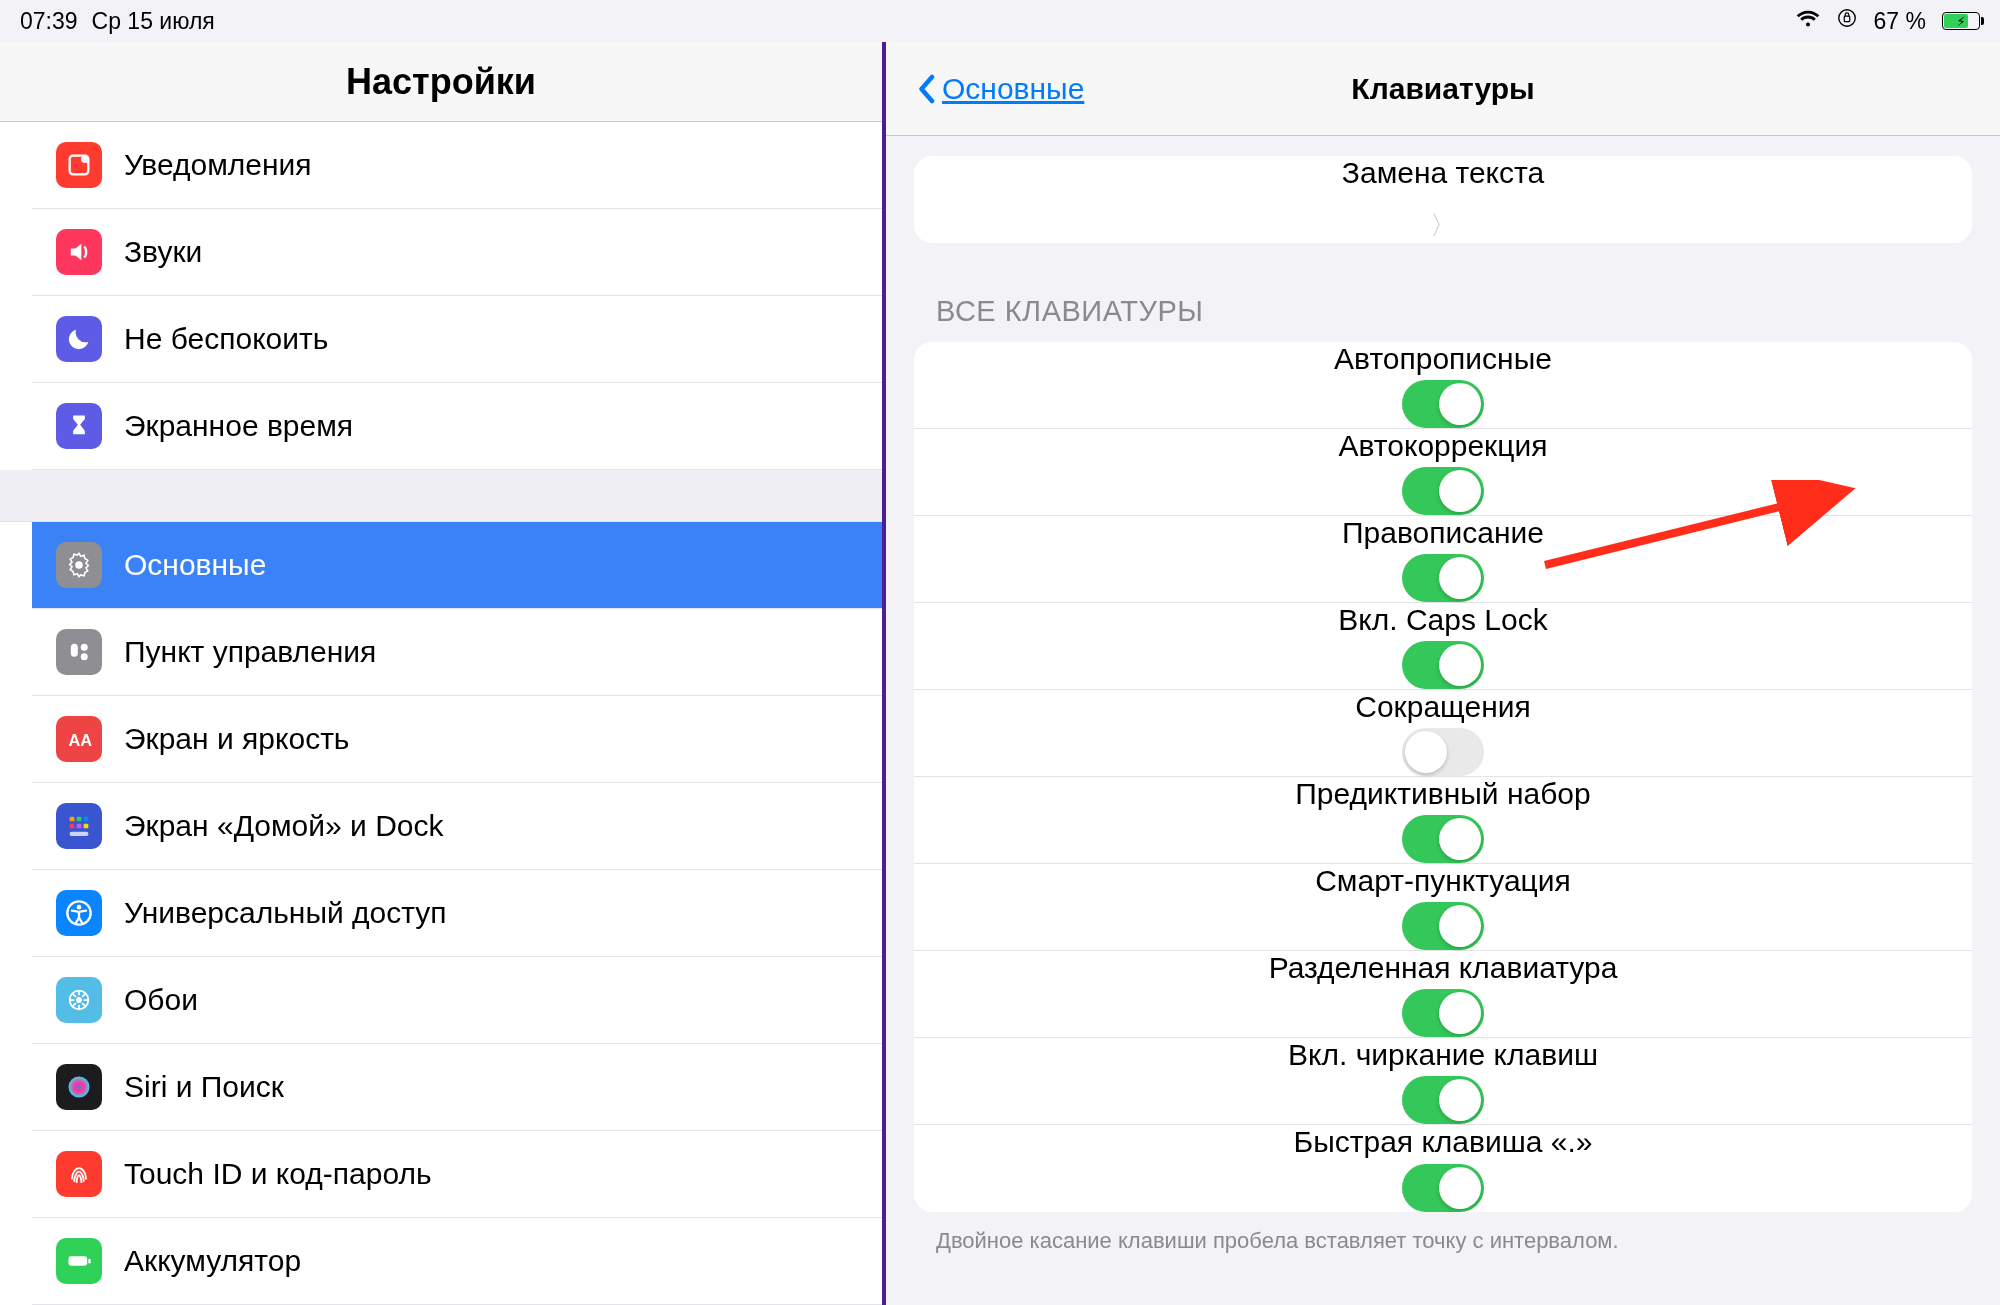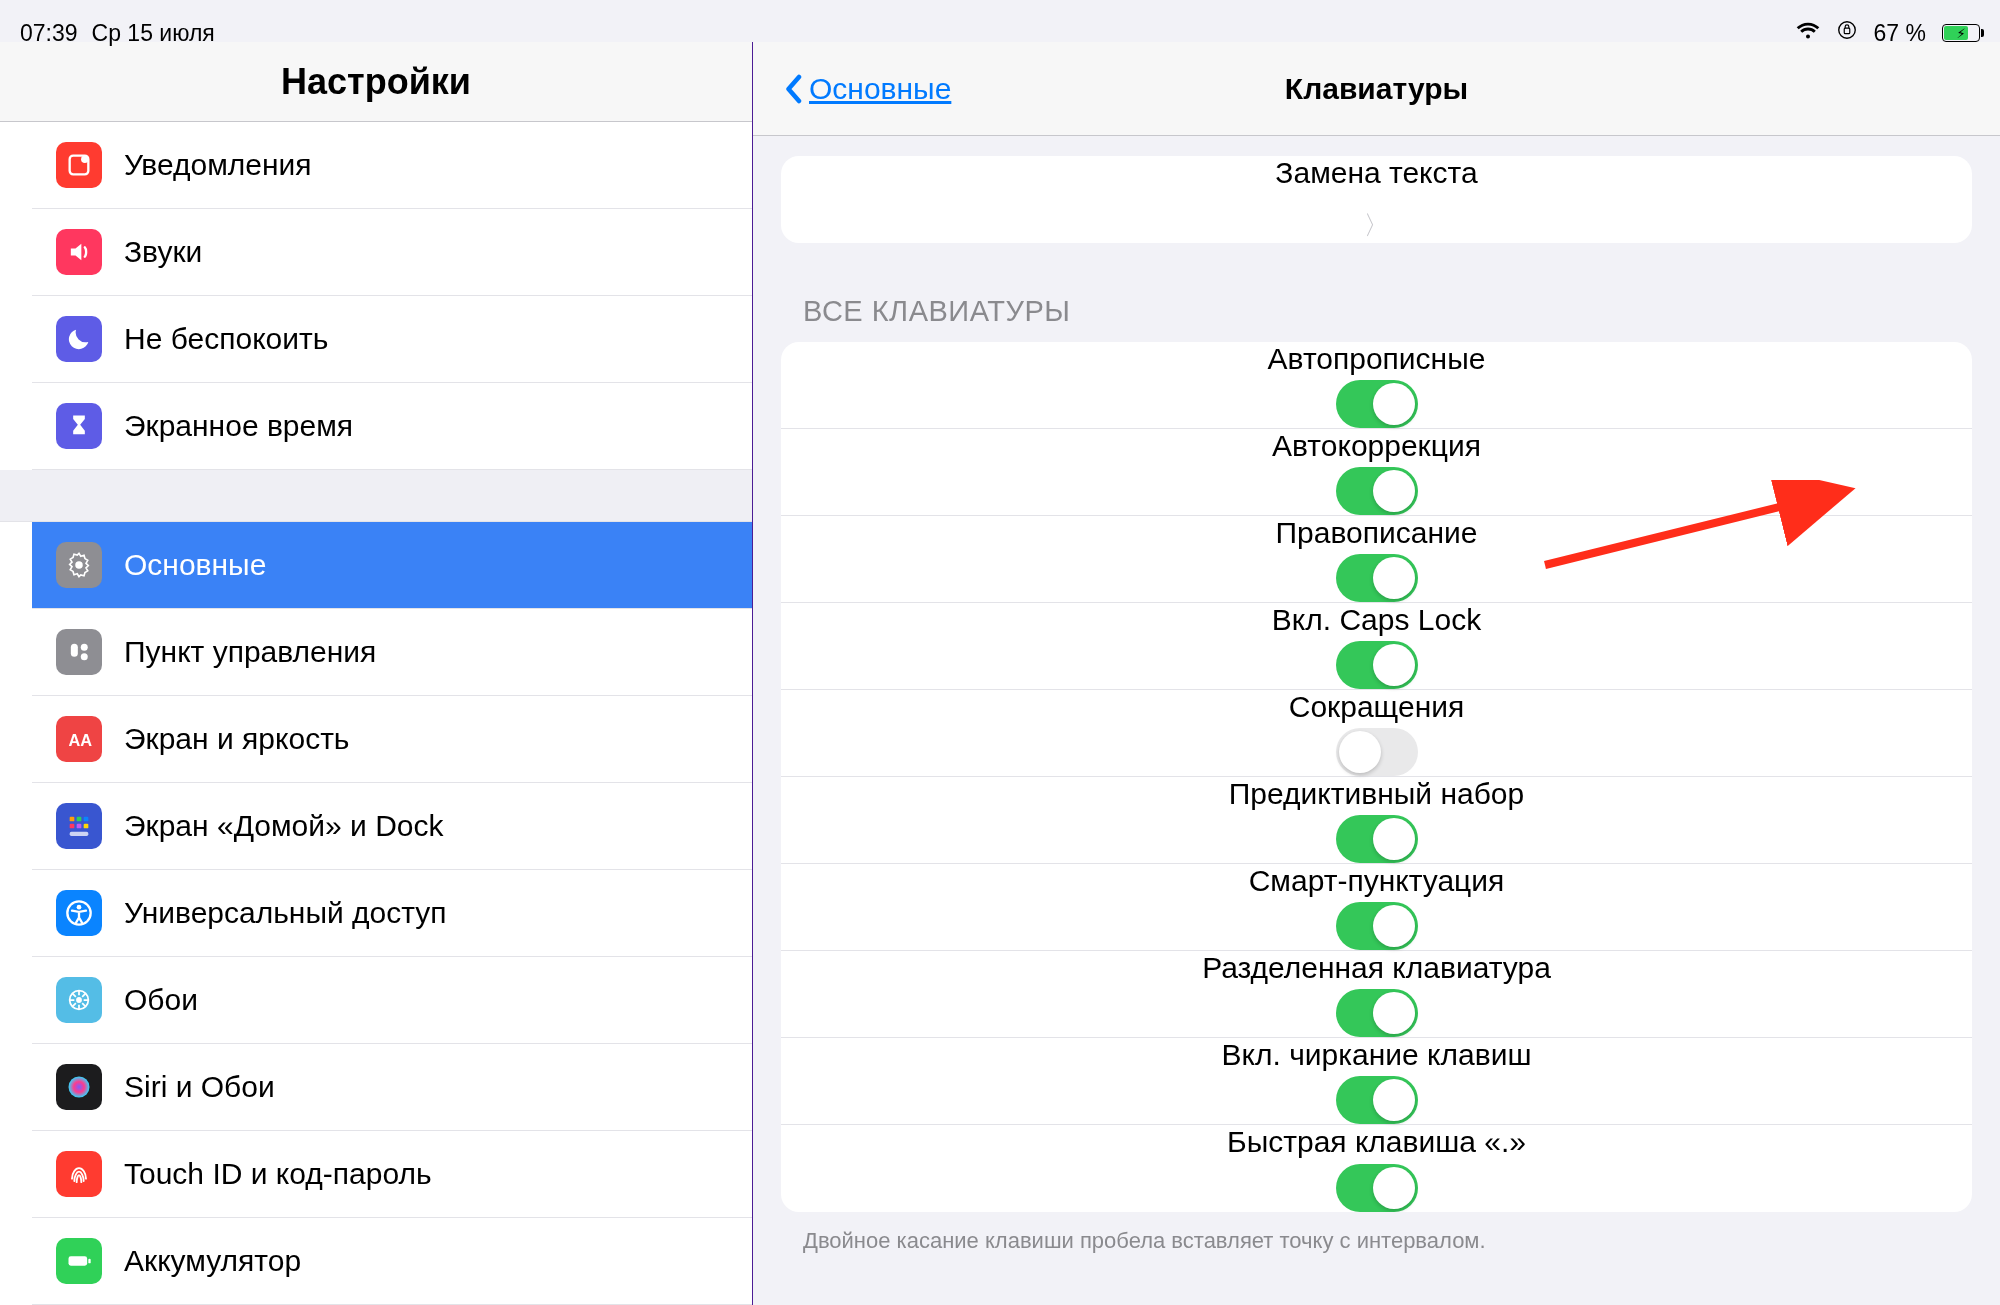--- a/index.html
+++ b/index.html
@@ -6,21 +6,21 @@
 body {
   font-family: -apple-system, "Helvetica Neue", Helvetica, Arial, sans-serif;
   width: 2000px;
   height: 1305px;
   background: #f2f2f7;
   overflow: hidden;
   position: relative;
 }
 .status-bar {
   position: absolute;
-  top: 12px; left: 0; right: 0;
+  top: 0; left: 0; right: 0;
   height: 42px;
   display: flex;
   justify-content: space-between;
   align-items: center;
   padding: 0 20px;
   font-size: 23px;
   font-weight: 500;
   color: #000;
   z-index: 10;
 }
@@ -50,23 +50,23 @@
   position: absolute; left: 50%; top: 50%;
   transform: translate(-50%, -50%);
   font-size: 13px; color: #000;
 }
 .container {
   display: flex;
   height: 100%;
   padding-top: 42px;
 }
 .sidebar {
-  width: 753px;
+  width: 886px;
   background: #fff;
-  border-right: 1px solid #4c1d95;
+  border-right: 4px solid #4c1d95;
   display: flex;
   flex-direction: column;
 }
 .sidebar-header {
   height: 94px;
   display: flex;
   align-items: center;
   justify-content: center;
   font-size: 36px;
   font-weight: 700;
@@ -309,21 +309,21 @@
               <circle cx="12" cy="12" r="9" fill="url(#sg)"></circle>
               <defs>
                 <radialGradient id="sg">
                   <stop offset="0" stop-color="#7b5cff"></stop>
                   <stop offset=".5" stop-color="#ff3b8d"></stop>
                   <stop offset="1" stop-color="#2fd6ff"></stop>
                 </radialGradient>
               </defs>
             </svg>
           </span>
-          <span>Siri и Обои</span>
+          <span>Siri и Поиск</span>
         </div>
         <div class="sidebar-item">
           <span class="icon-box" style="background:#ff3b30">
             <svg viewBox="0 0 24 24">
               <path d="M6 16c0-5 3-9 6-9s6 4 6 9M8 18c0-4 2-8 4-8s4 4 4 8M10 19c0-3 1-6 2-6s2 3 2 6" stroke="#fff" stroke-width="1.6" fill="none" stroke-linecap="round"></path>
             </svg>
           </span>
           <span>Touch ID и код-пароль</span>
         </div>
         <div class="sidebar-item">

